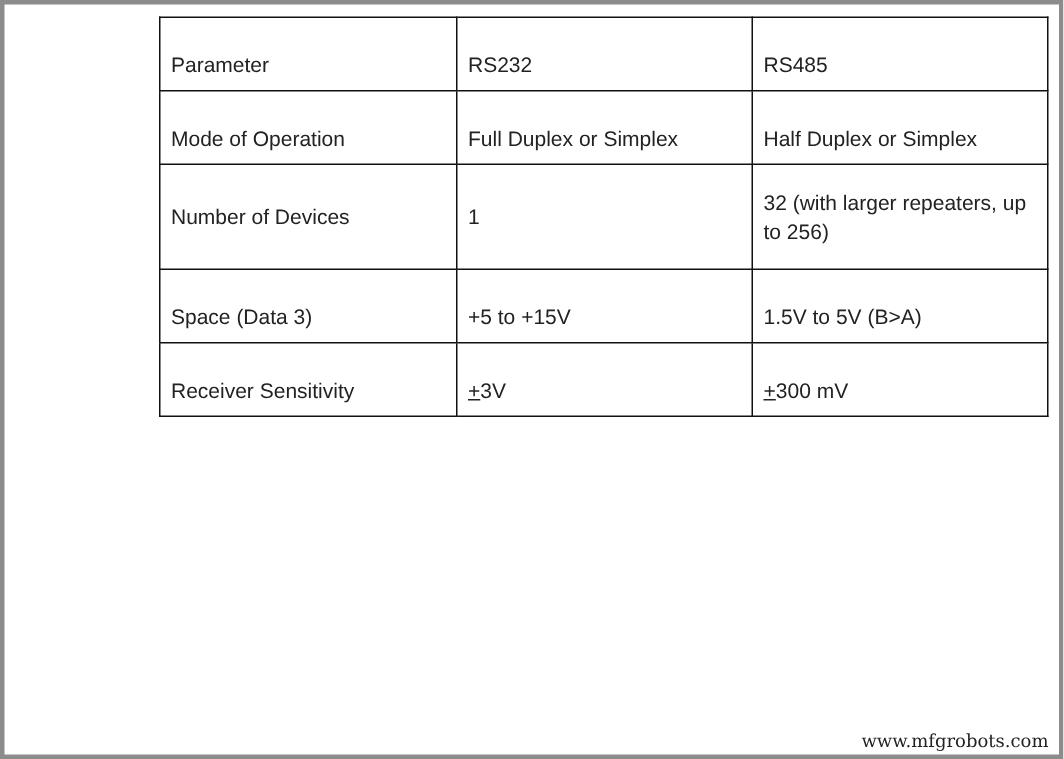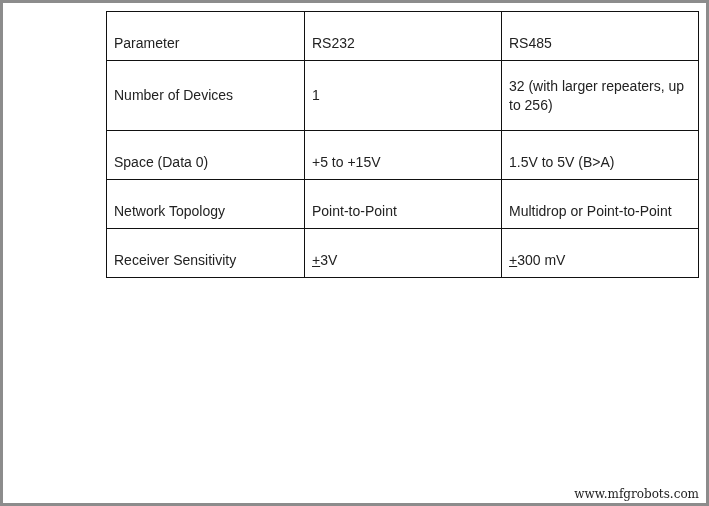--- a/index.html
+++ b/index.html
@@ -23,34 +23,34 @@
       <col class="c1">
       <col class="c2">
       <col class="c3">
     </colgroup>
   <tbody>
       <tr class="h50">
     <td>Parameter</td>
     <td>RS232</td>
     <td>RS485</td>
   </tr>
+  <tr class="h50">
+    <td>Mode of Operation</td>
+    <td>Full Duplex or Simplex</td>
+    <td>Half Duplex or Simplex</td>
+  </tr>
   <tr class="h70">
     <td>Number of Devices</td>
     <td>1</td>
     <td>32 (with larger repeaters, up to 256)</td>
   </tr>
   <tr class="h50">
-    <td>Space (Data 0)</td>
+    <td>Space (Data 3)</td>
     <td>+5 to +15V</td>
     <td>1.5V to 5V (B&gt;A)</td>
-  </tr>
-  <tr class="h50">
-    <td>Network Topology</td>
-    <td>Point-to-Point</td>
-    <td>Multidrop or Point-to-Point</td>
   </tr>
   <tr class="h50">
     <td>Receiver Sensitivity</td>
     <td><span class="pm">+</span><span>3V</span></td>
     <td><span class="pm">+</span><span>300 mV</span></td>
   </tr>
 </tbody>
   </table>
 
 <div class="watermark">www.mfgrobots.com</div>

